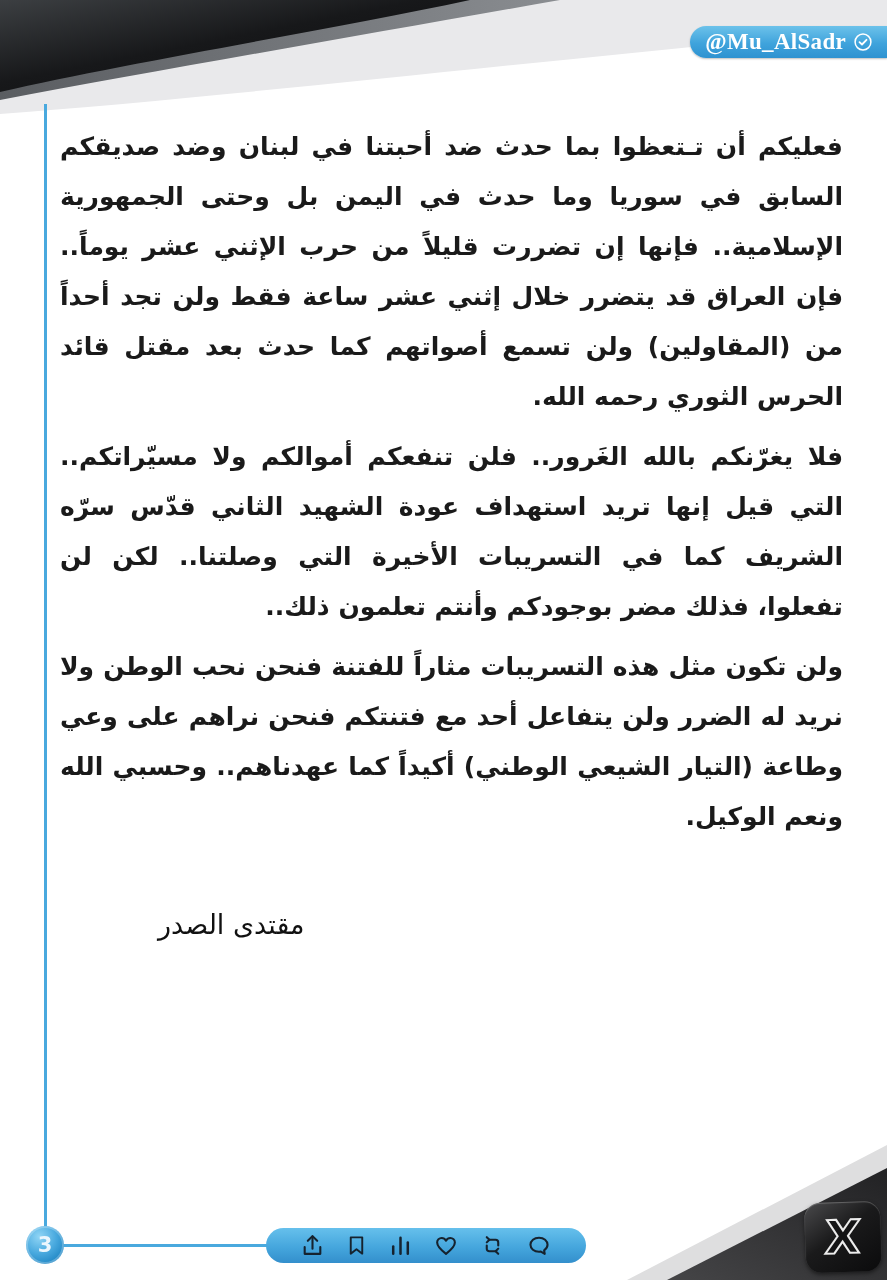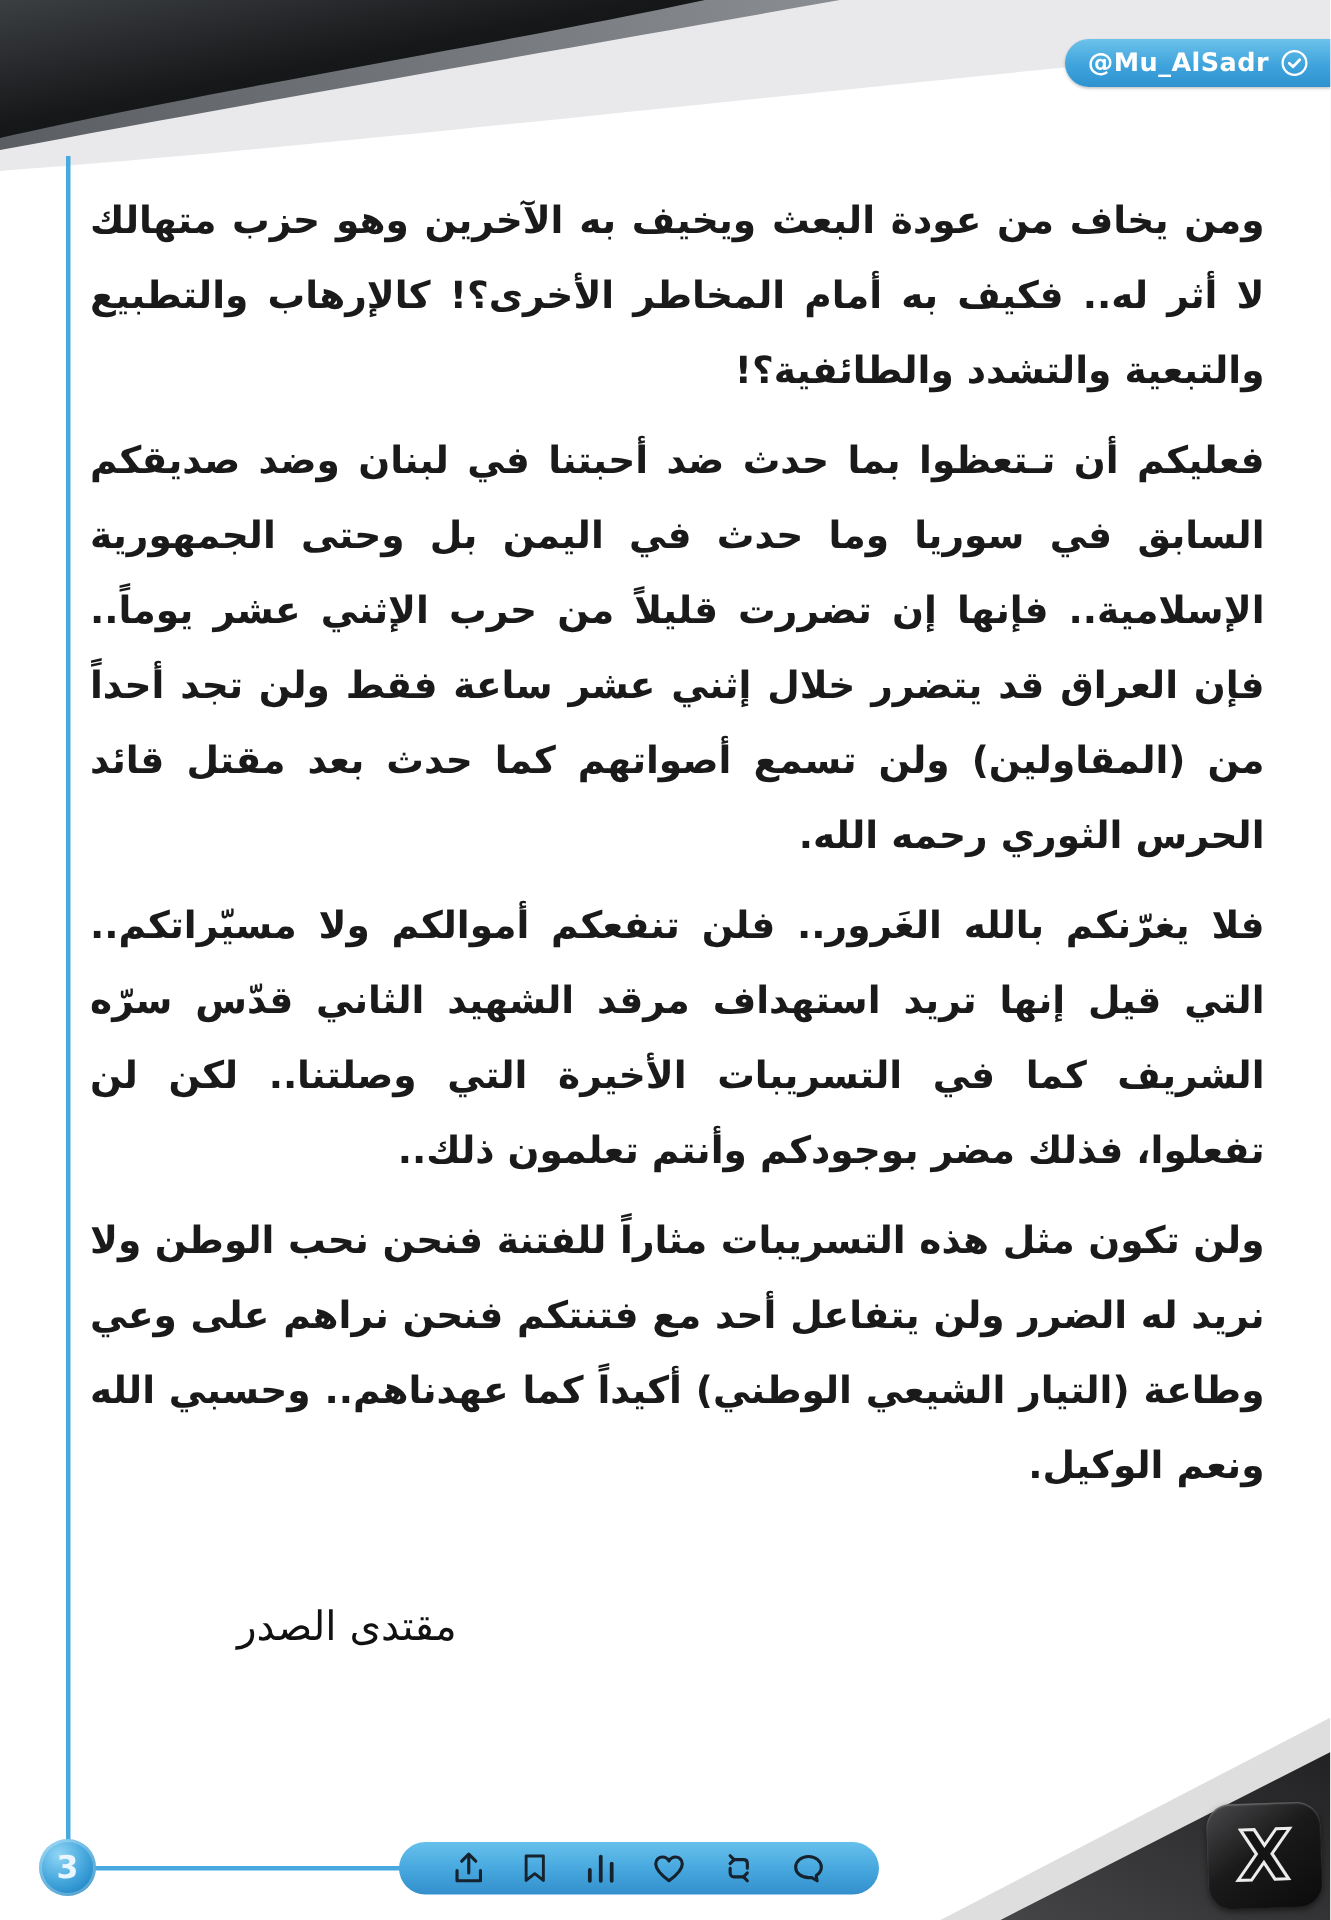--- a/index.html
+++ b/index.html
@@ -12,21 +12,21 @@
   .top-band{position:absolute;top:0;left:0;width:887px;height:132px;}
   .header-pill{
     position:absolute;top:26px;right:0;height:32px;
     display:flex;align-items:center;gap:7px;flex-direction:row;
     padding:0 14px 0 15px;
     background:linear-gradient(180deg,#6cc2ea 0%,#3fa3dc 55%,#2e92d0 100%);
     border-radius:17px 0 0 17px;
     box-shadow:0 1px 2px rgba(0,0,0,.25);
     direction:ltr;
   }
-  .header-pill .handle{color:#ffffff;font-size:17px;font-weight:bold;letter-spacing:.3px;}
+  .header-pill .handle{color:#ffffff;font-size:23px;font-weight:bold;letter-spacing:.3px;font-family:Liberation Serif, serif;}
   .header-pill .acct{color:#ffffff;font-size:20px;font-weight:bold;direction:rtl;white-space:nowrap;padding-bottom:2px;}
   .badge{width:20px;height:20px;flex:0 0 auto;}
   
   .vline{position:absolute;left:44px;top:104px;width:3px;height:1124px;background:#49a9de;}
   .hline{position:absolute;left:58px;top:1244px;width:214px;height:3px;background:#49a9de;}
   
   .content{
     position:absolute;top:122px;right:0;left:0;
     padding:0 44px 0 60px;
     direction:rtl;text-align:justify;
@@ -99,23 +99,22 @@
   <svg class="badge" viewBox="0 0 24 24" fill="none" stroke="#ffffff" stroke-width="1.8">
     <circle cx="12" cy="12" r="9.5"></circle>
     <path d="M7.8 12.2 L10.8 15 L16.2 9.4" stroke-width="2.2" stroke-linecap="round" stroke-linejoin="round"></path>
   </svg>
 </div>
 
 <div class="vline"></div>
 <div class="hline"></div>
 
 <div class="content">
-  <p>ومن يخاف من عودة البعث ويخيف به الآخرين وهو حزب متهالك لا أثر له.. فكيف به أمام المخاطر الأخرى؟! كالإرهاب والتطبيع والتبعية والتشدد والطائفية؟!</p>
   <p>فعليكم أن تـتعظوا بما حدث ضد أحبتنا في لبنان وضد صديقكم السابق في سوريا وما حدث في اليمن بل وحتى الجمهورية الإسلامية.. فإنها إن تضررت قليلاً من حرب الإثني عشر يوماً.. فإن العراق قد يتضرر خلال إثني عشر ساعة فقط ولن تجد أحداً من (المقاولين) ولن تسمع أصواتهم كما حدث بعد مقتل قائد الحرس الثوري رحمه الله.</p>
-  <p>فلا يغرّنكم بالله الغَرور.. فلن تنفعكم أموالكم ولا مسيّراتكم.. التي قيل إنها تريد استهداف مرقد الشهيد الثاني قدّس سرّه الشريف كما في التسريبات الأخيرة التي وصلتنا.. لكن لن تفعلوا، فذلك مضر بوجودكم وأنتم تعلمون ذلك..</p>
+  <p>فلا يغرّنكم بالله الغَرور.. فلن تنفعكم أموالكم ولا مسيّراتكم.. التي قيل إنها تريد استهداف عودة الشهيد الثاني قدّس سرّه الشريف كما في التسريبات الأخيرة التي وصلتنا.. لكن لن تفعلوا، فذلك مضر بوجودكم وأنتم تعلمون ذلك..</p>
   <p>ولن تكون مثل هذه التسريبات مثاراً للفتنة فنحن نحب الوطن ولا نريد له الضرر ولن يتفاعل أحد مع فتنتكم فنحن نراهم على وعي وطاعة (التيار الشيعي الوطني) أكيداً كما عهدناهم.. وحسبي الله ونعم الوكيل.</p>
   <div class="signature">مقتدى الصدر</div>
 </div>
 
 <div class="page-circle">
   <span>3</span>
 </div>
 
 <div class="toolbar">
   <span>

